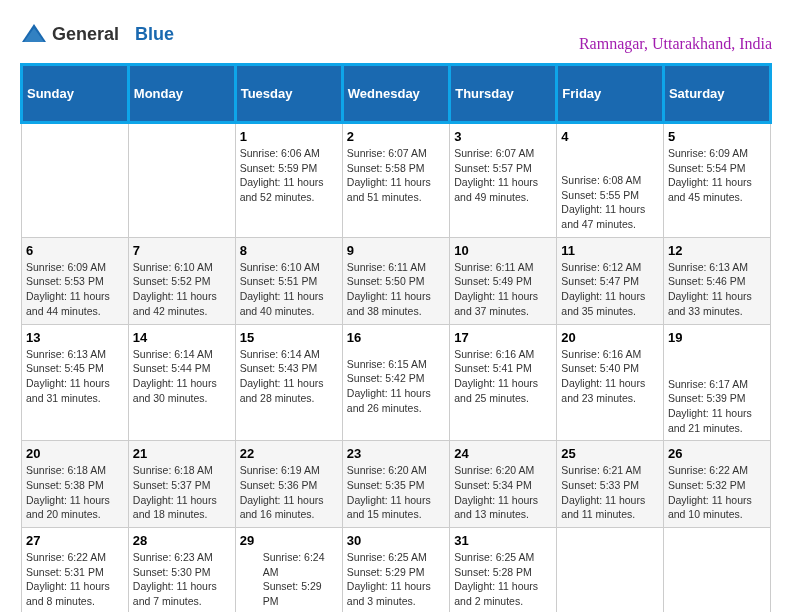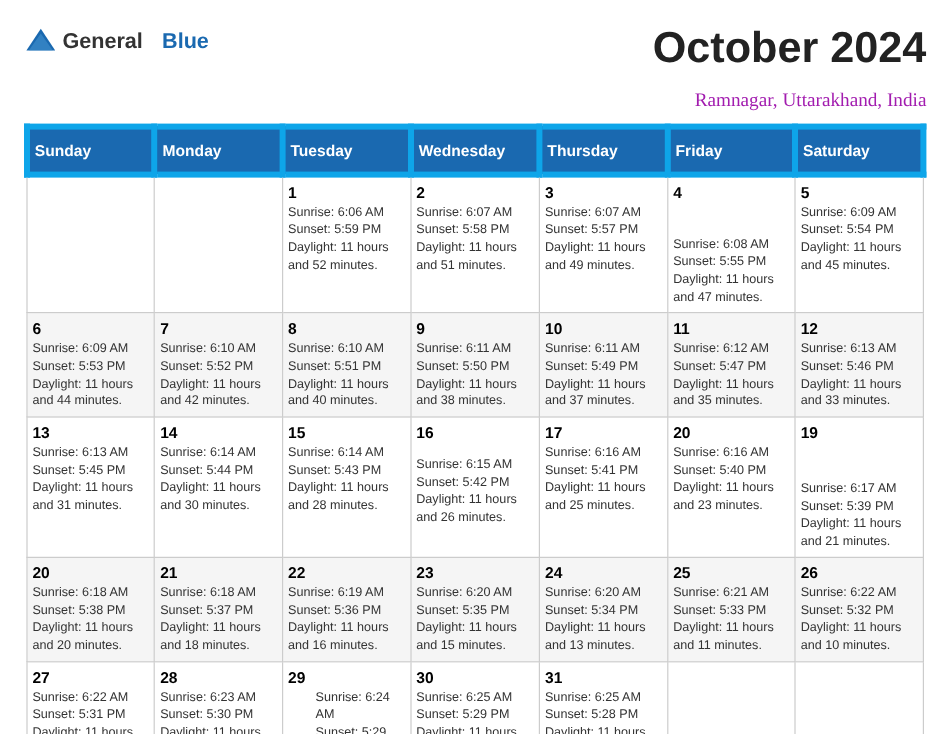--- a/index.html
+++ b/index.html
@@ -52,25 +52,25 @@
       font-family: Liberation Serif, serif;
     }
     table {
       width: 100%;
       border-collapse: collapse;
       font-size: 11px;
     }
     thead tr th {
       background-color: #1a69b0;
       color: #fff;
-      padding: 10px 4px;
+      padding: 20px 4px;
       text-align: left;
       font-size: 13px;
       font-weight: bold;
-      border: 5px solid #0ea5e9;
+      border: 3px solid #0ea5e9;
     }
     tbody tr td {
       vertical-align: top;
       padding: 5px 4px;
       border: 1px solid #ccc;
       width: 108px;
       min-height: 80px;
       background: #fff;
     }
     tbody tr:nth-child(even) td {
@@ -98,21 +98,20 @@
   <div class="logo">
     <svg class="logo-icon" viewBox="0 0 28 28" xmlns="http://www.w3.org/2000/svg">
       <polygon points="14,4 26,22 2,22" fill="#1a69b0"></polygon>
       <polygon points="14,8 24,22 4,22" fill="#4a9ad4" opacity="0.5"></polygon>
     </svg>
     <div>
       <span class="logo-text-general">General</span><span class="logo-text-blue">Blue</span>
     </div>
   </div>
   <div class="title-area">
-    <div class="month-title">October 2024</div>
     <div class="location-title">Ramnagar, Uttarakhand, India</div>
   </div>
 </div>
 
 <table>
   <thead>
     <tr id="header-row">
     <th>Sunday</th>
         <th>Monday</th>
         <th>Tuesday</th>

